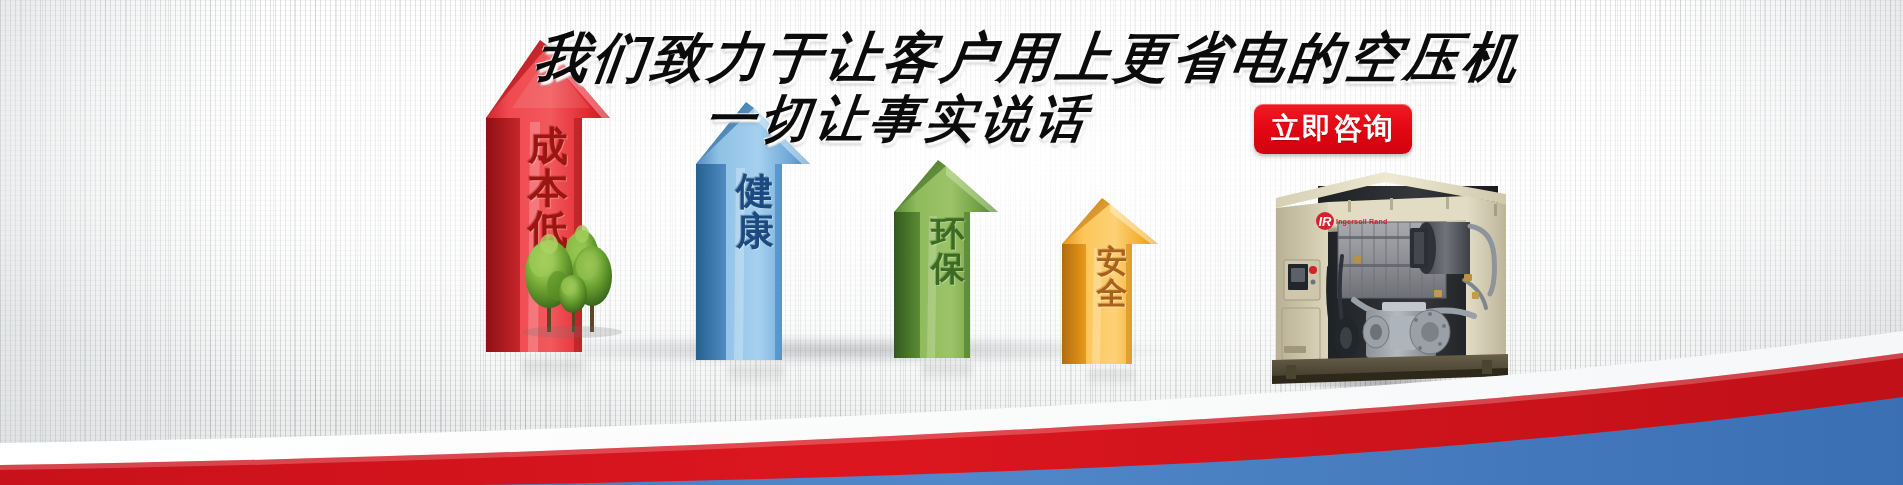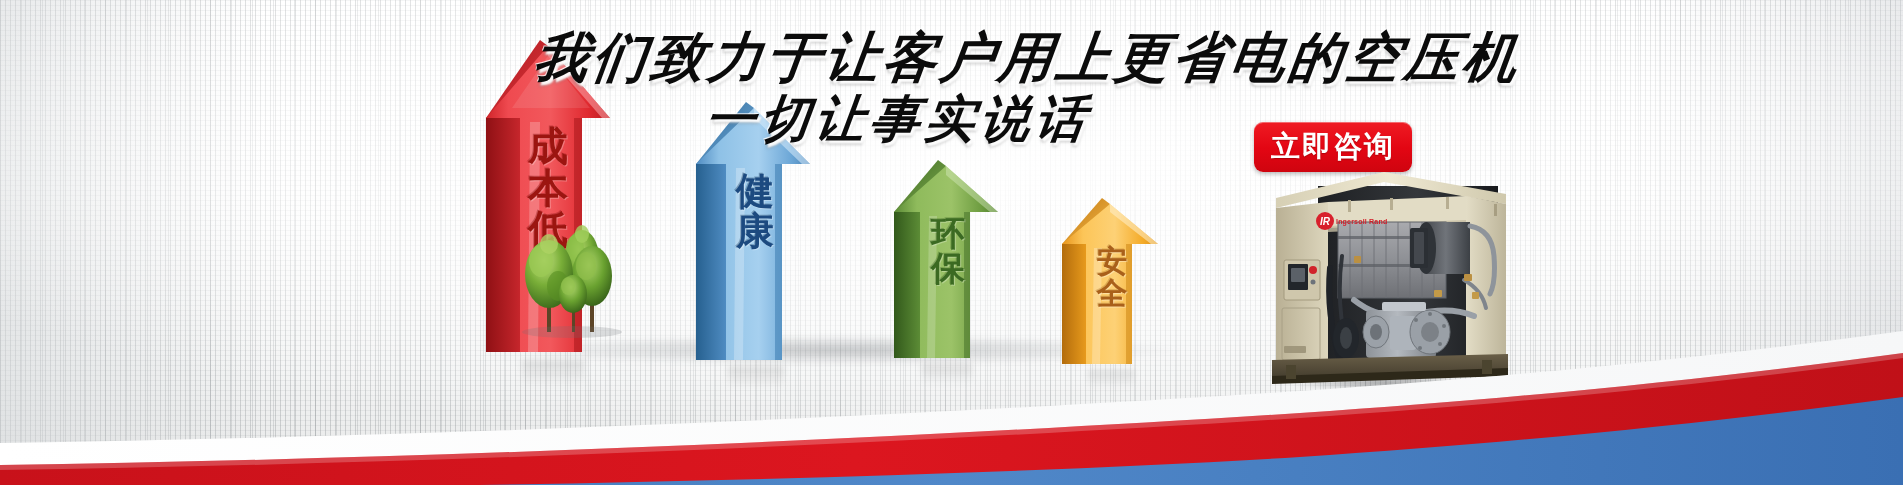--- a/index.html
+++ b/index.html
@@ -111,21 +111,20 @@
   
   #cta{
     position:absolute; left:1254px; top:104px;
     width:158px; height:50px;
     border-radius:9px;
     background:linear-gradient(to bottom, #ef1b23 0%, #e30613 52%, #cf040f 100%);
     box-shadow:0 2px 4px rgba(0,0,0,.28), inset 0 1px 0 rgba(255,255,255,.35);
     display:flex; align-items:center; justify-content:center;
     cursor:pointer;
     border:none;
-    margin-top:18px;
   }
   #cta span{
     color:#ffffff; font-weight:bold; font-size:29px;
     letter-spacing:2px;
     font-family:"Liberation Sans", sans-serif;
     text-shadow:0 1px 1px rgba(120,0,0,.45);
   }
 
   
   #machine{
@@ -137,21 +136,21 @@
     position:absolute; left:78px; top:58px;
     font-family:"Liberation Sans", sans-serif;
     color:#d21c28; font-size:7px; font-weight:bold;
     letter-spacing:.2px; line-height:1;
     white-space:nowrap;
   }
   .ir-mark{
     position:absolute; left:58px; top:52px;
     width:18px; height:18px; border-radius:50%;
     background:#d8202c; color:#fff;
-    font-size:10px; font-weight:bold; font-style:italic;
+    font-size:13px; font-weight:bold; font-style:italic;
     display:flex; align-items:center; justify-content:center;
     font-family:"Liberation Sans", sans-serif;
   }
   .machine-shadow{
     position:absolute; left:1250px; top:372px;
     width:270px; height:22px;
     background:radial-gradient(ellipse 50% 50% at 50% 50%, rgba(40,42,45,.42), rgba(40,42,45,0) 72%);
     filter:blur(2px);
   }
 </style>

